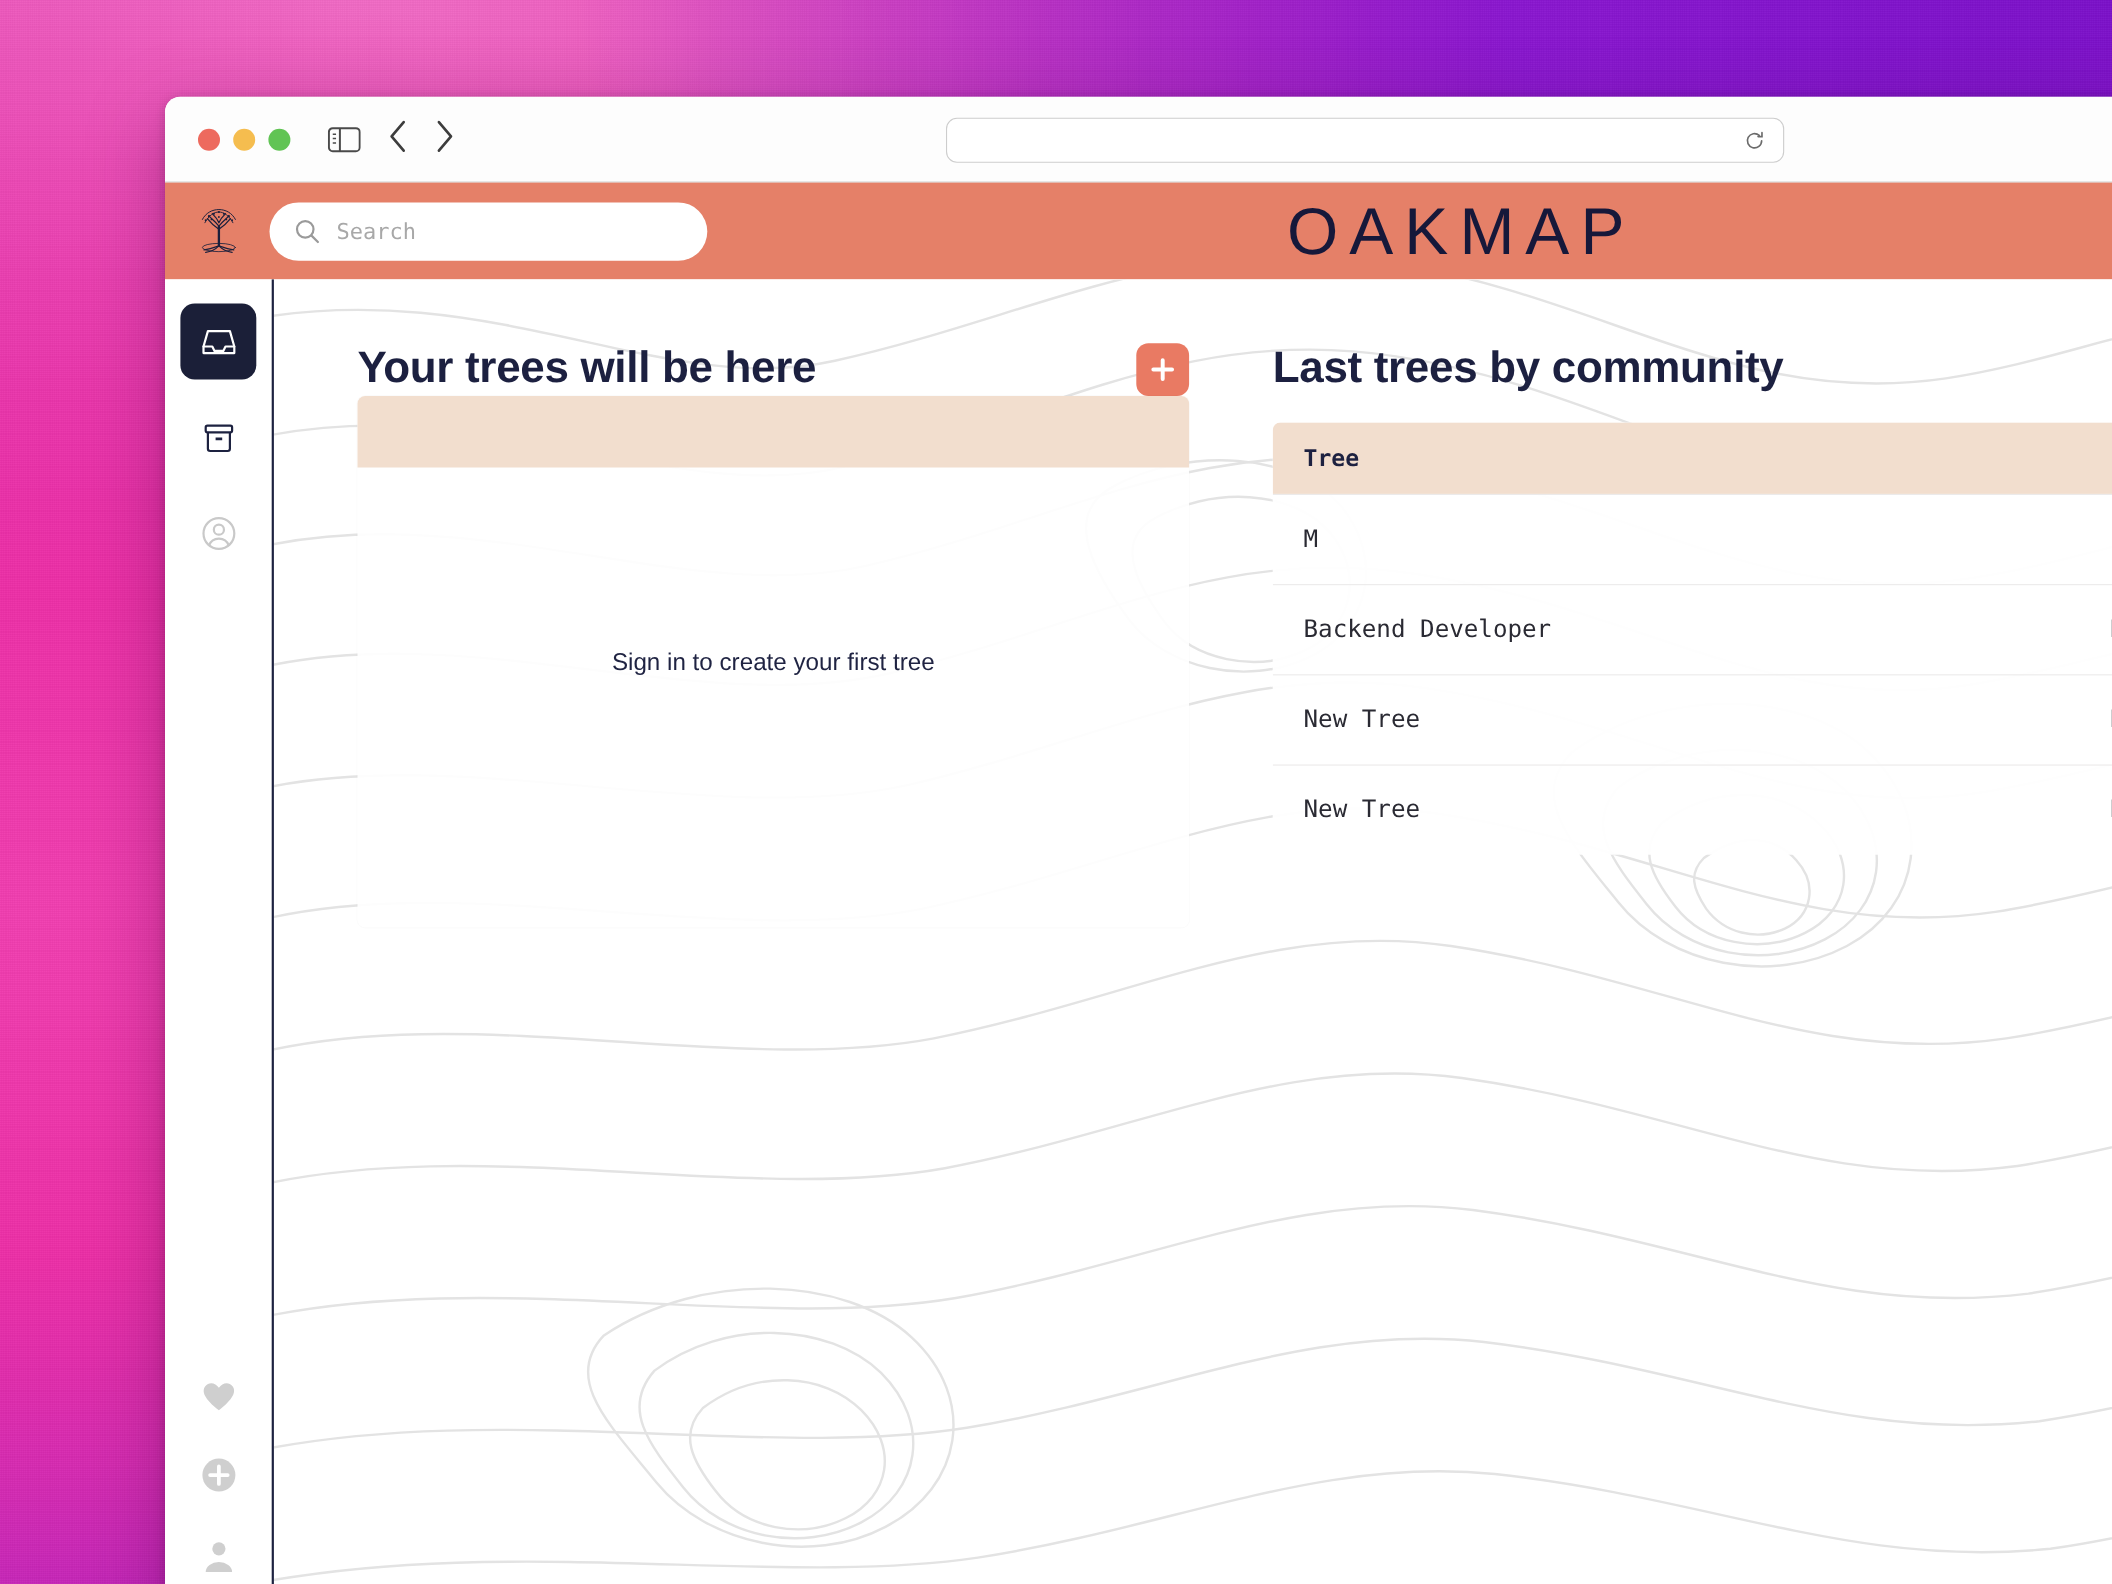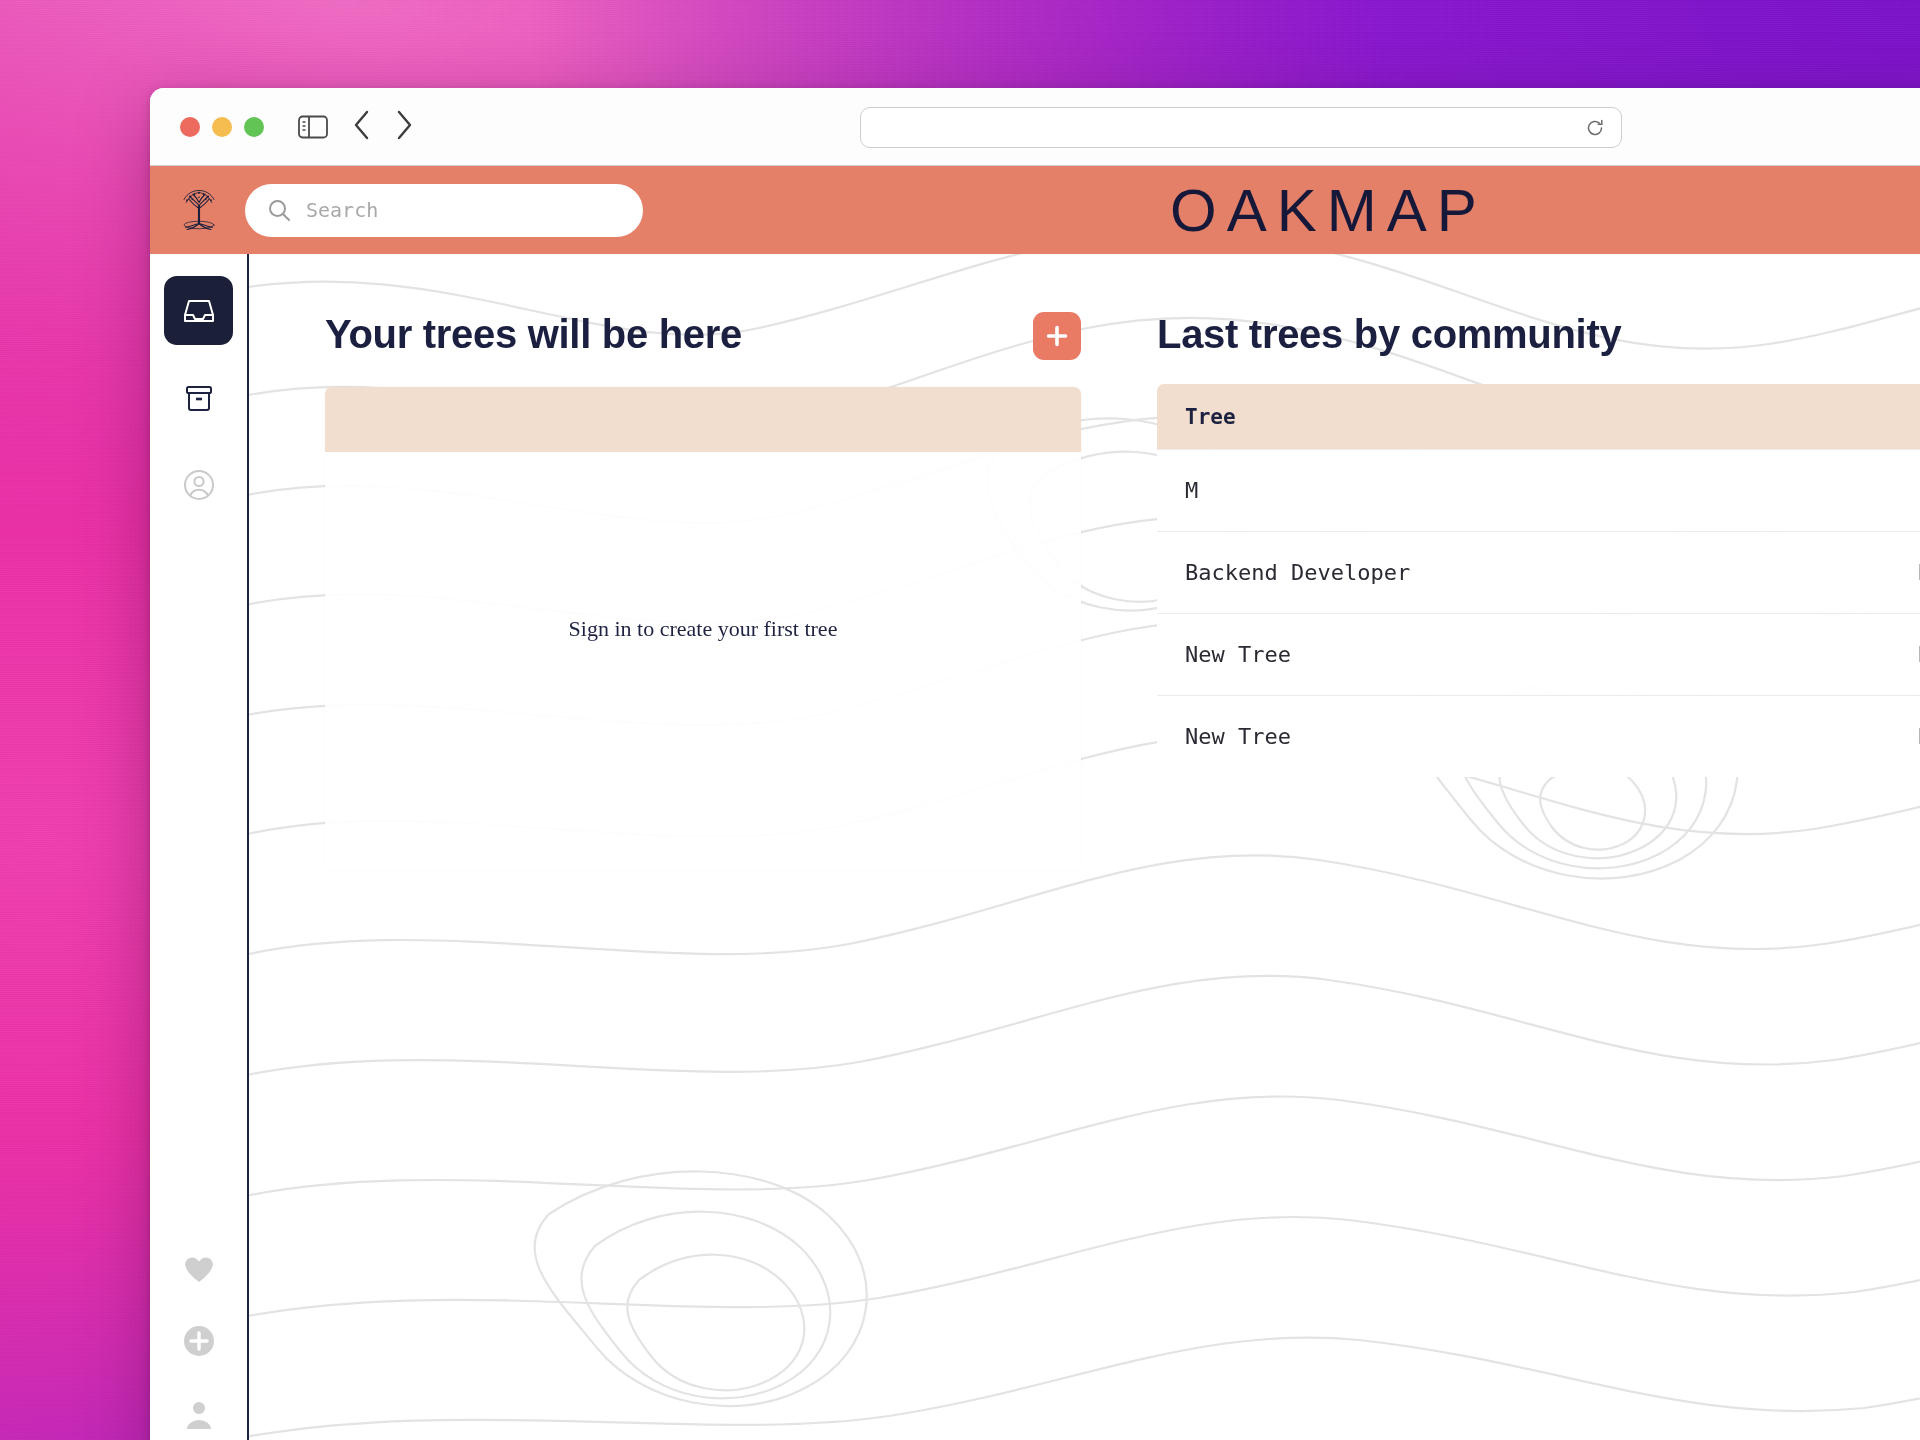--- a/index.html
+++ b/index.html
@@ -80,22 +80,22 @@
   .topo { position:absolute; inset:0; width:100%; height:100%; }
 
   .panels { position:relative; z-index:2; display:flex; padding:58px 0 0 76px; gap:76px; }
 
   .panel-left { width:756px; flex:none; }
   .panel-head { display:flex; align-items:flex-start; justify-content:space-between; }
   h1.ptitle { font-size:40px; font-weight:bold; color:#1c2040; letter-spacing:-.3px; white-space:nowrap; }
   .add-btn { width:48px; height:48px; border-radius:11px; background:#e97a63;
              display:flex; align-items:center; justify-content:center; border:none; }
   .card {
-    margin-top:27px; background:rgba(255,255,255,.92); border-radius:7px;
-    height:483px; position:relative; box-shadow:0 0 0 1px rgba(0,0,0,.015);font-family:Liberation Serif, serif;
+    background:rgba(255,255,255,.92); border-radius:7px;
+    height:483px; position:relative; box-shadow:0 0 0 1px rgba(0,0,0,.015);
   }
   .card-headbar { height:65px; background:#f2dece; border-radius:7px 7px 0 0; }
   .card-empty {
     position:absolute; left:0; right:0; top:0; bottom:0;
     display:flex; align-items:center; justify-content:center;
     font-size:22px; color:#1f2342;
   }
 
   .panel-right { flex:1; min-width:0; }
   .table { margin-top:27px; background:rgba(255,255,255,.94); border-radius:7px; overflow:hidden; }

